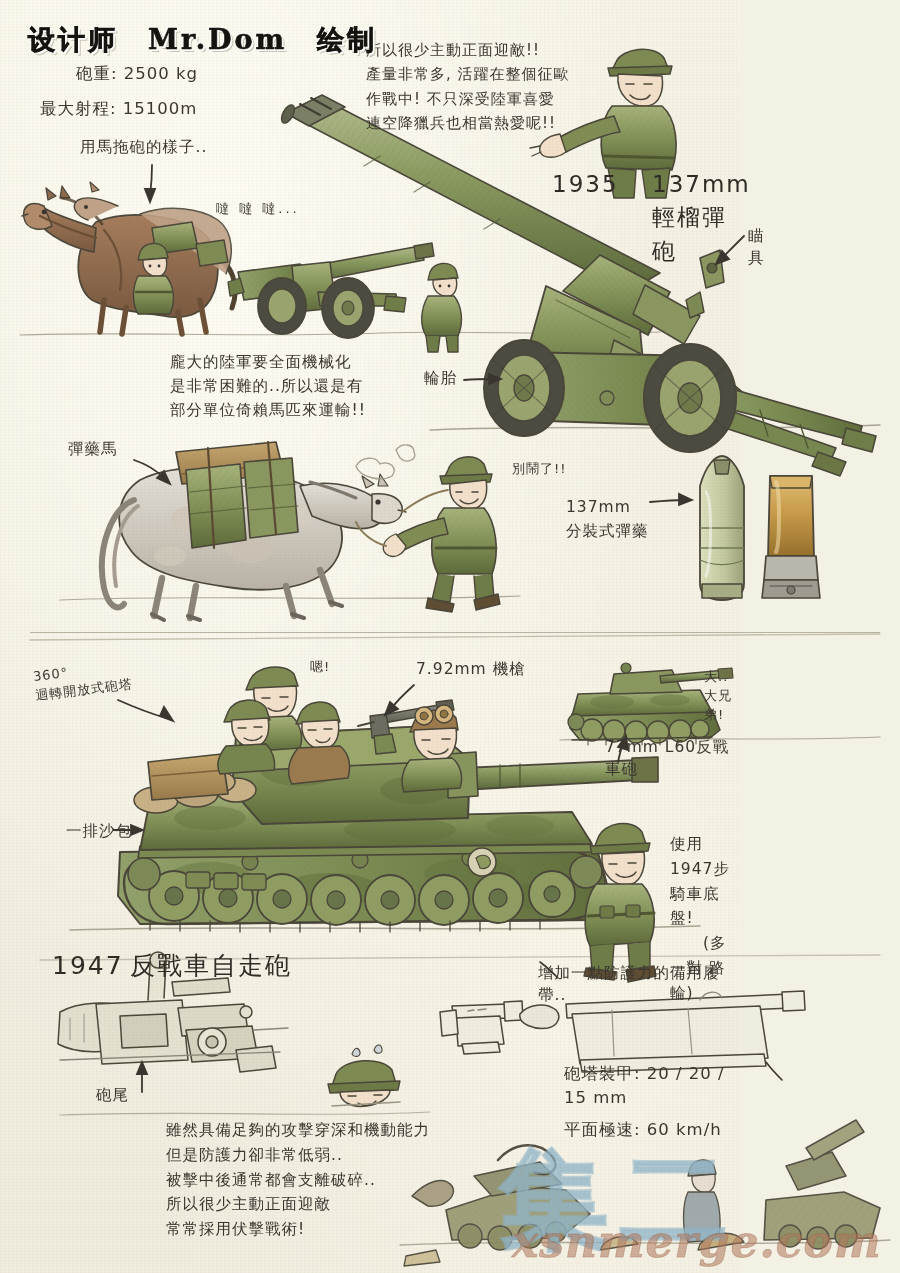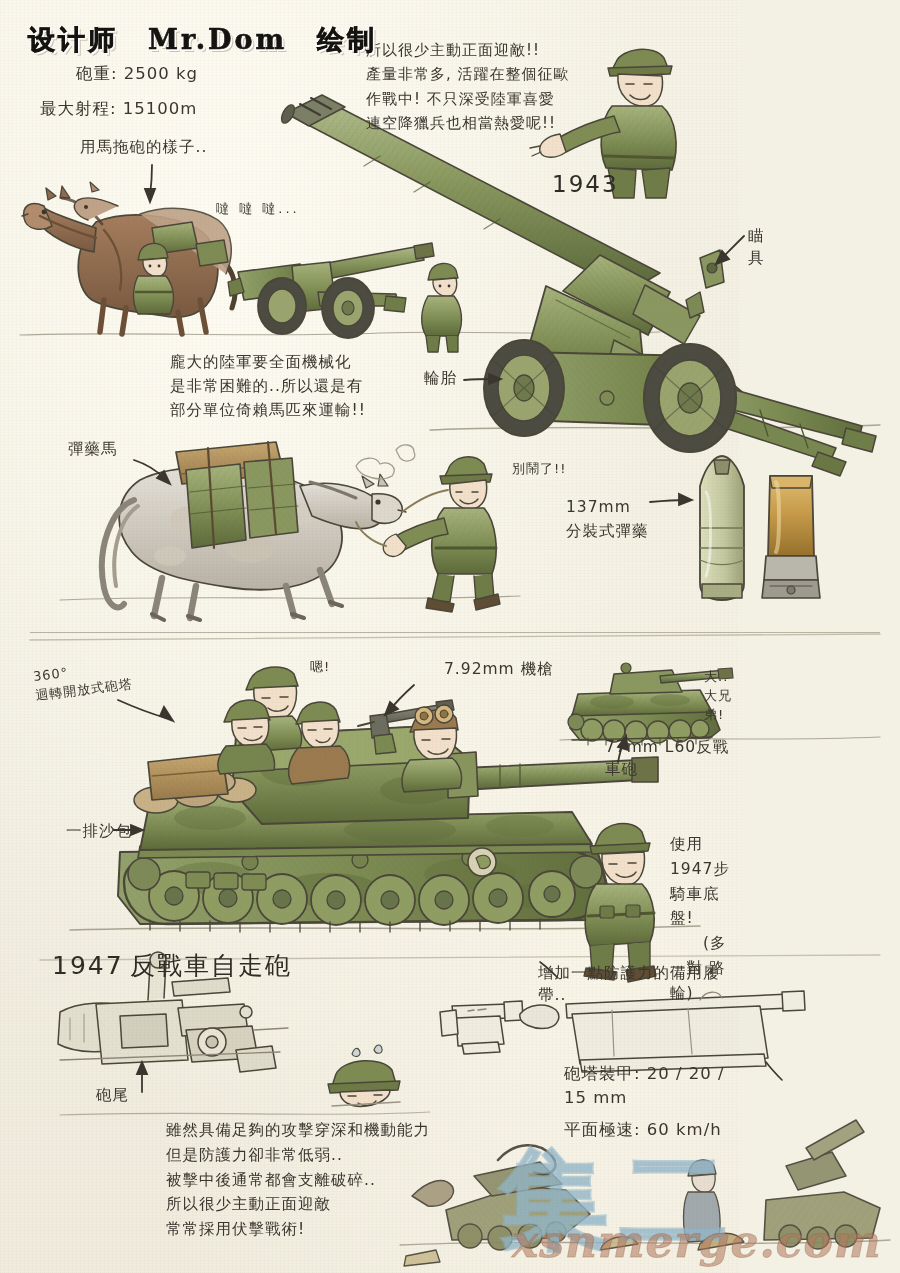--- a/index.html
+++ b/index.html
@@ -670,40 +670,41 @@
 
   <div class="ink spec" style="left:76px; top:62px;">砲重: 2500 kg</div>
   <div class="ink spec" style="left:40px; top:97px;">最大射程: 15100m</div>
   <div class="ink note" style="left:80px; top:136px;">用馬拖砲的樣子..</div>
 
   <div class="ink note" style="left:366px; top:38px; line-height:1.62; font-size:15px;">所以很少主動正面迎敵!!
 產量非常多, 活躍在整個征歐
 作戰中!  不只深受陸軍喜愛
 連空降獵兵也相當熱愛呢!!</div>
 
-  <div class="ink hdg" style="left:552px; top:168px;">1943</div>
+  <div class="ink hdg" style="left:552px; top:168px;">1935</div>
+  <div class="ink hdg" style="left:652px; top:168px;">137mm 輕榴彈砲</div>
 
   <div class="ink note" style="left:748px; top:225px;">瞄具</div>
   <div class="ink note" style="left:424px; top:367px;">輪胎</div>
   <div class="ink small" style="left:216px; top:200px; letter-spacing:3px;">噠 噠 噠...</div>
 
   <div class="ink note" style="left:170px; top:350px; line-height:1.55;">龐大的陸軍要全面機械化
 是非常困難的..所以還是有
 部分單位倚賴馬匹來運輸!!</div>
 
   <div class="ink note" style="left:68px; top:438px;">彈藥馬</div>
   <div class="ink small" style="left:512px; top:460px;">別鬧了!!</div>
   <div class="ink note" style="left:566px; top:495px; line-height:1.55;">137mm
 分裝式彈藥</div>
 
   <div class="rule" style="left:30px; top:632px; width:850px;"></div>
 
   <div class="ink small" style="left:34px; top:662px; transform:rotate(-7deg);">360°
 迴轉開放式砲塔</div>
-  <div class="ink note" style="left:444px; top:658px;text-align:right;">7.92mm 機槍</div>
+  <div class="ink note" style="left:416px; top:658px;text-align:right;">7.92mm 機槍</div>
   <div class="ink small" style="left:310px; top:658px;">嗯!</div>
   <div class="ink small" style="left:704px; top:668px;">大..大兄弟!</div>
   <div class="ink note" style="left:605px; top:736px;">77mm L60反戰車砲</div>
   <div class="ink note" style="left:66px; top:820px;">一排沙包</div>
   <div class="ink note" style="left:670px; top:832px; line-height:1.6;">使用 1947步騎車底盤!
 　　(多一對 路輪)</div>
   <div class="ink note" style="left:538px; top:962px;">增加一點防護力的備用履帶..</div>
 
   <div class="ink hdg" style="left:52px; top:948px; font-size:25px;">1947</div>
   <div class="ink hdg" style="left:130px; top:948px; font-size:25px;">反戰車自走砲</div>

